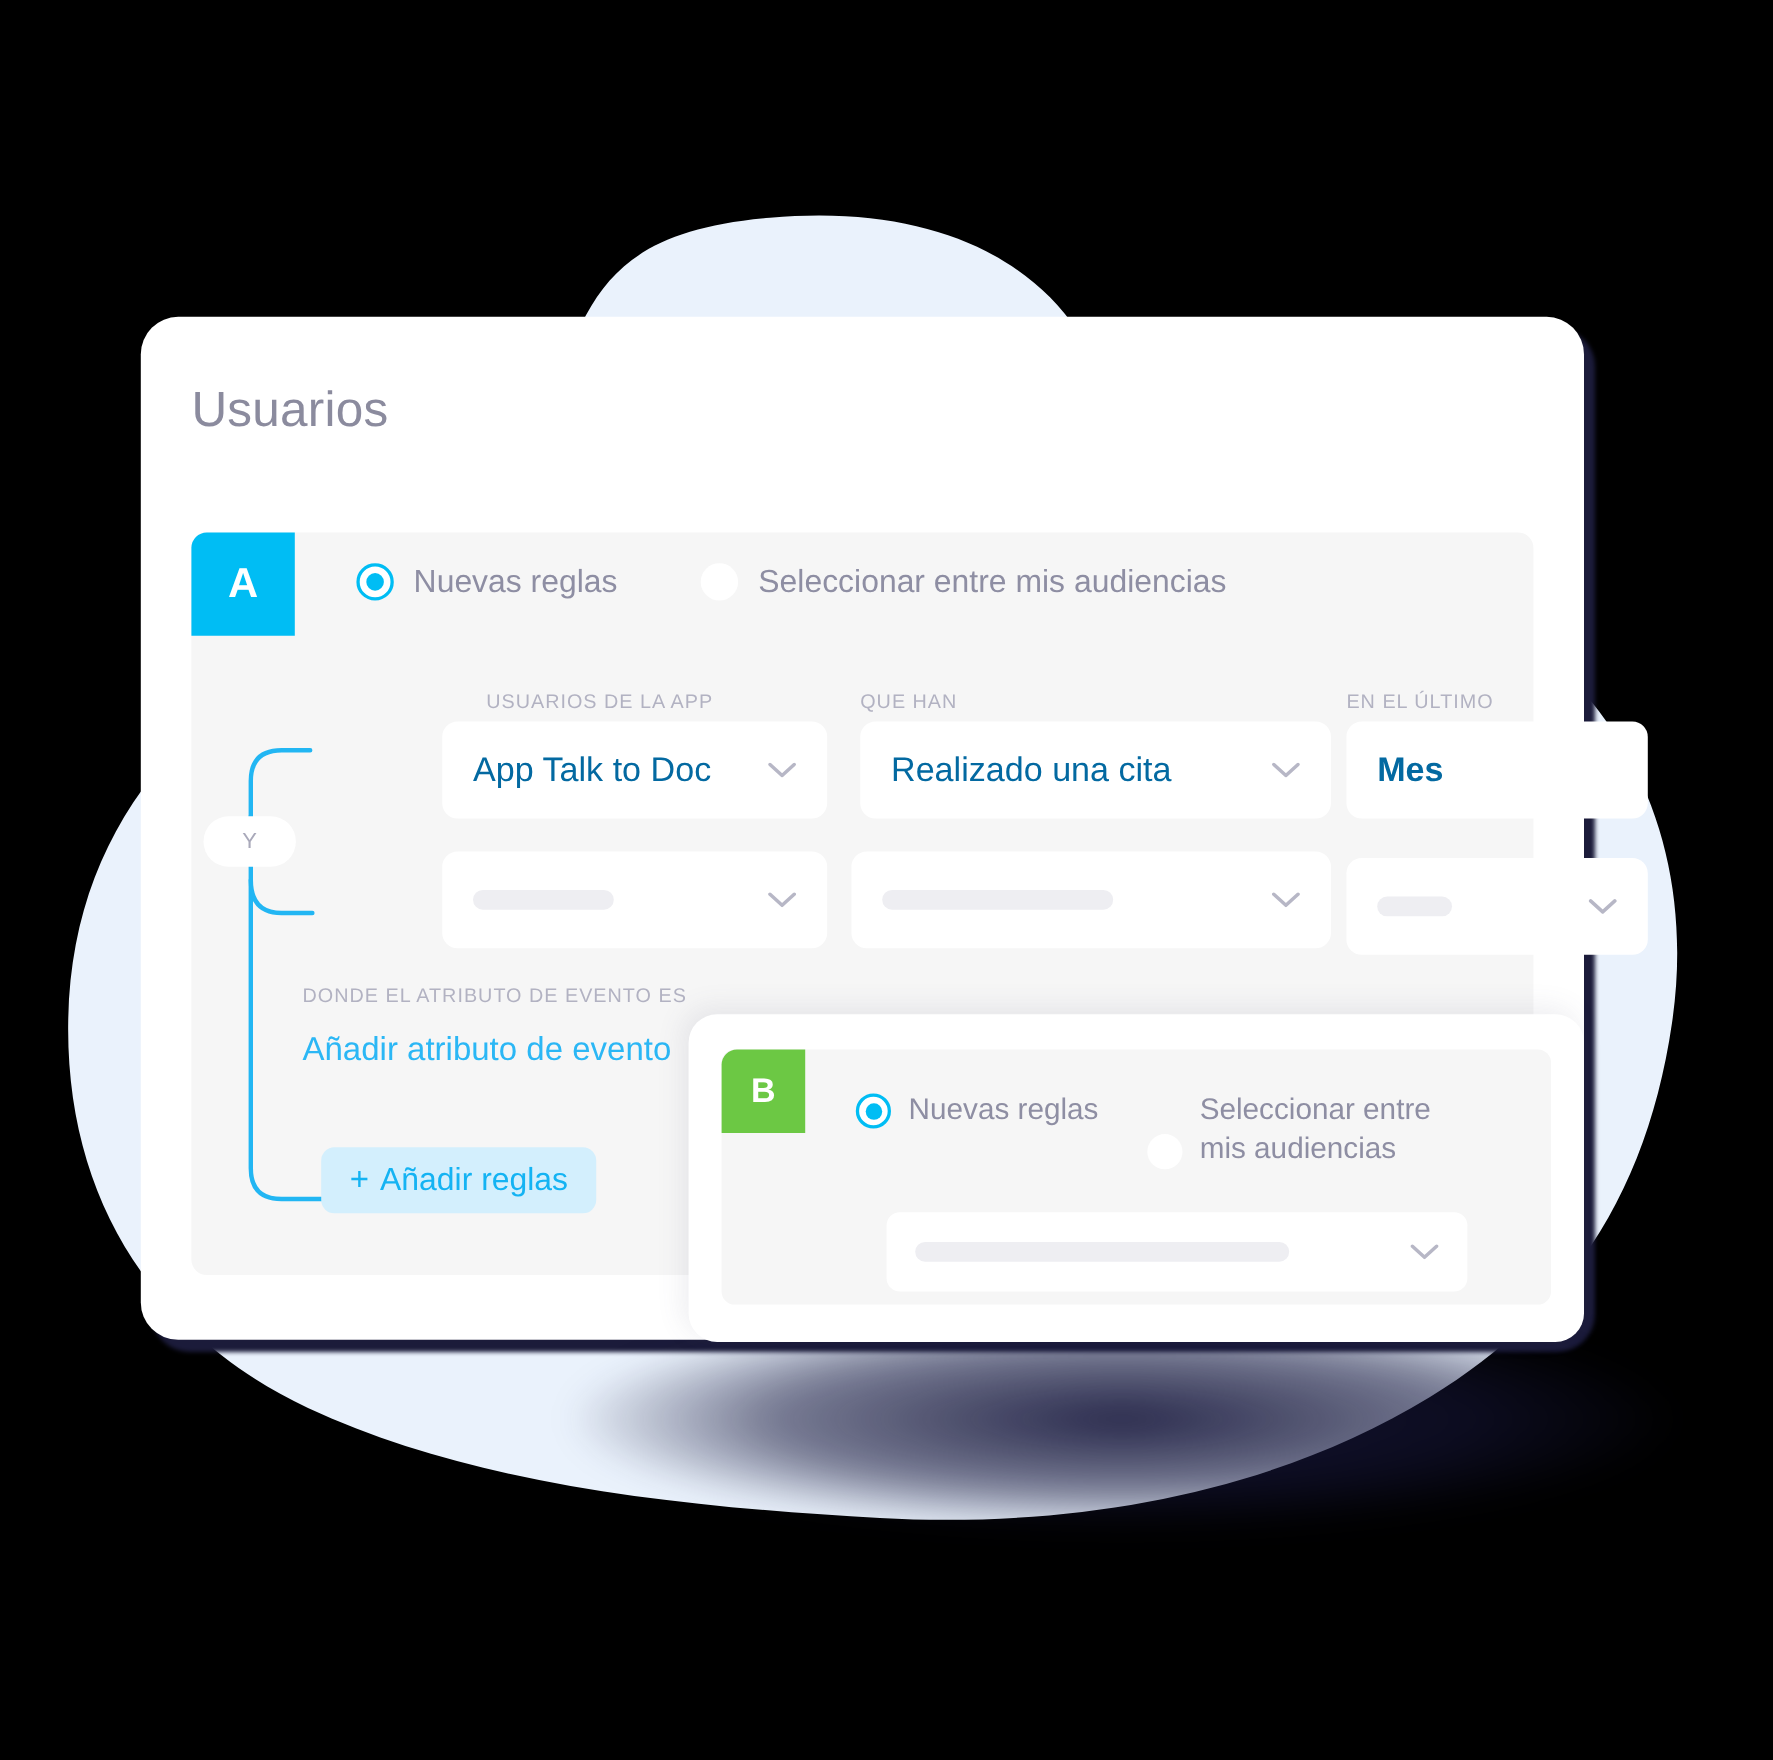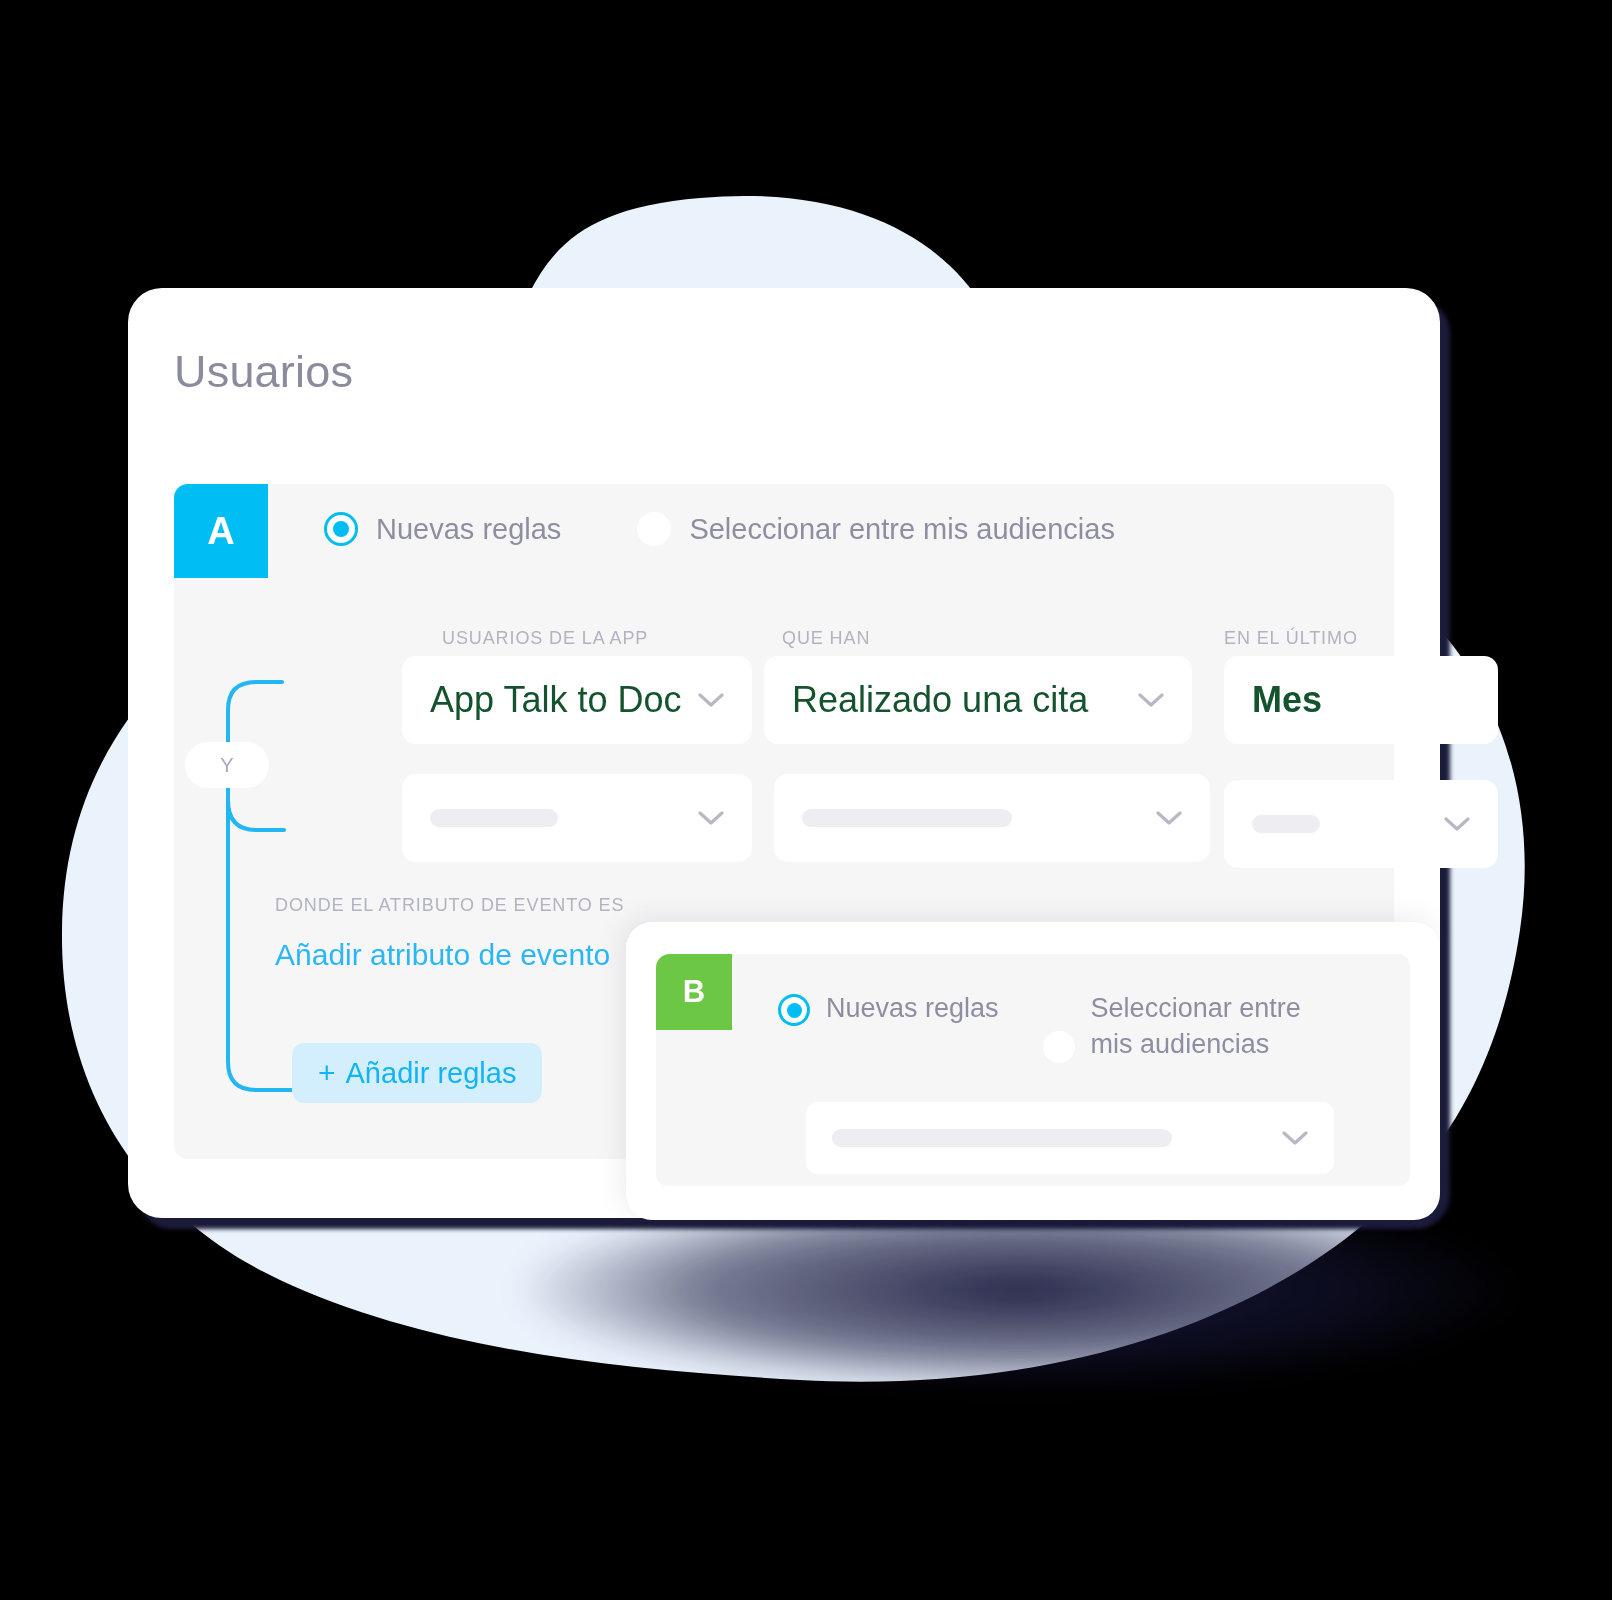--- a/index.html
+++ b/index.html
@@ -161,22 +161,22 @@
   .field {
     position: absolute;
     background: #ffffff;
     border-radius: 14px;
     display: flex;
     align-items: center;
     box-sizing: border-box;
     padding: 0 28px;
   }
   .field-text {
-    font-size: 36px;
-    color: #14532d;
+    font-size: 31px;
+    color: #0369a1;
     white-space: nowrap;
   }
   .ph-bar {
     height: 18px;
     border-radius: 9px;
     background: #eeeef2;
   }
   .chev {
     margin-left: auto;
     width: 26px;
@@ -360,21 +360,21 @@
 
     <div class="field" style="left:228px; top:172px; width:350px; height:88px;">
       <span class="field-text">App Talk to Doc</span>
       <span class="chev">
         <svg viewBox="0 0 26 14">
             <path d="M2 2 L13 12 L24 2" fill="none" stroke="#b7b7c6" stroke-width="3.2" stroke-linecap="round" stroke-linejoin="round"></path>
           </svg>
       </span>
     </div>
 
-    <div class="field" style="left:590px; top:172px; width:428px; height:88px;">
+    <div class="field" style="left:608px; top:172px; width:428px; height:88px;">
       <span class="field-text">Realizado una cita</span>
       <span class="chev">
         <svg viewBox="0 0 26 14">
             <path d="M2 2 L13 12 L24 2" fill="none" stroke="#b7b7c6" stroke-width="3.2" stroke-linecap="round" stroke-linejoin="round"></path>
           </svg>
       </span>
     </div>
 
     <div class="field" style="left:1050px; top:172px; width:274px; height:88px;font-weight:bold;">
       <span class="field-text">Mes</span>

